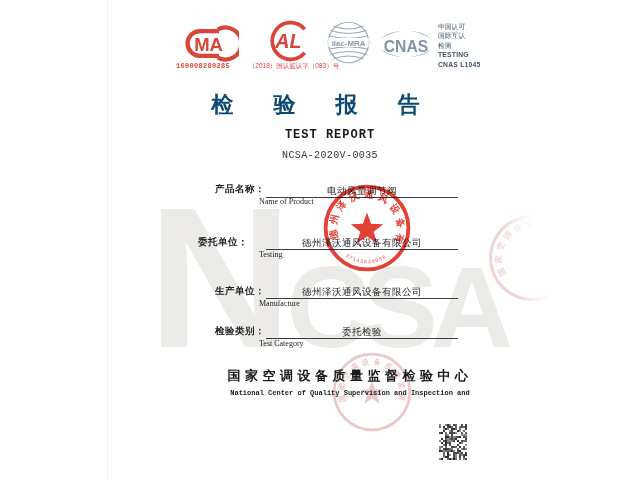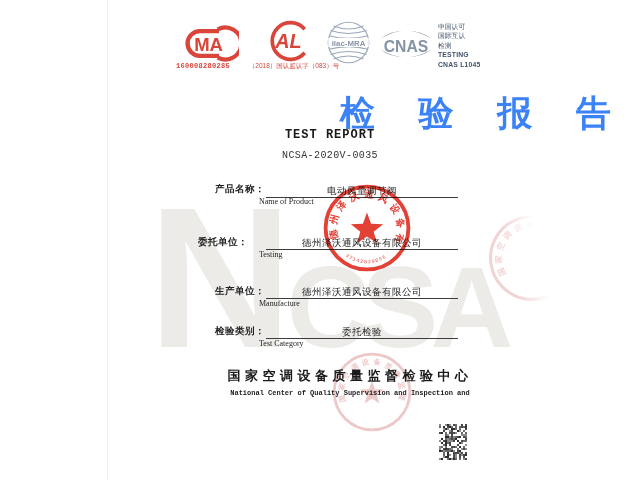--- a/index.html
+++ b/index.html
@@ -13,22 +13,22 @@
              font-weight:bold;z-index:0;user-select:none;line-height:1;}
   .wm-big{font-size:200px;letter-spacing:-6px;}
   .wm-small{font-size:115px;letter-spacing:-8px;}
   
   .cma-num{left:166px;top:62px;width:74px;text-align:center;font-size:7px;color:#d9453a;
            font-family:"Liberation Mono",monospace;font-weight:bold;letter-spacing:0.3px;z-index:2;}
   .al-caption{left:246px;top:62px;width:96px;text-align:center;font-size:6.5px;color:#d9453a;z-index:2;}
   .cnas-text{left:438px;top:22px;font-size:6.8px;line-height:9.4px;color:#41526a;z-index:2;}
   .cnas-text .b{font-weight:bold;letter-spacing:0.2px;}
   
-  .title-zh{left:20px;top:90px;width:600px;text-align:right;font-size:35px;font-weight:bold;
-            letter-spacing:9px;word-spacing:16px;color:#3b82f6;z-index:2;}
+  .title-zh{left:20px;top:90px;width:600px;text-align:center;font-size:22px;font-weight:bold;
+            letter-spacing:9px;word-spacing:16px;color:#0c4a6e;z-index:2;}
   .title-en{left:20px;top:128px;width:620px;text-align:center;font-size:12px;font-weight:bold;
             font-family:"Liberation Mono",monospace;letter-spacing:1px;color:#1a1a1a;z-index:2;}
   .report-no{left:20px;top:150px;width:620px;text-align:center;font-size:10px;
              font-family:"Liberation Mono",monospace;color:#333;letter-spacing:0.4px;z-index:2;}
   
   .f-label{width:70px;font-size:9.5px;font-weight:bold;color:#222;letter-spacing:0.5px;z-index:2;}
   .f-sub{width:90px;font-size:8px;font-family:"Liberation Serif",serif;color:#222;z-index:2;padding-left:44px;}
   .f-line{left:266px;width:192px;height:1px;background:#3c3c3c;z-index:2;}
   .f-value{left:266px;width:192px;text-align:center;font-size:9.5px;color:#222;
            letter-spacing:0.5px;z-index:2;}

